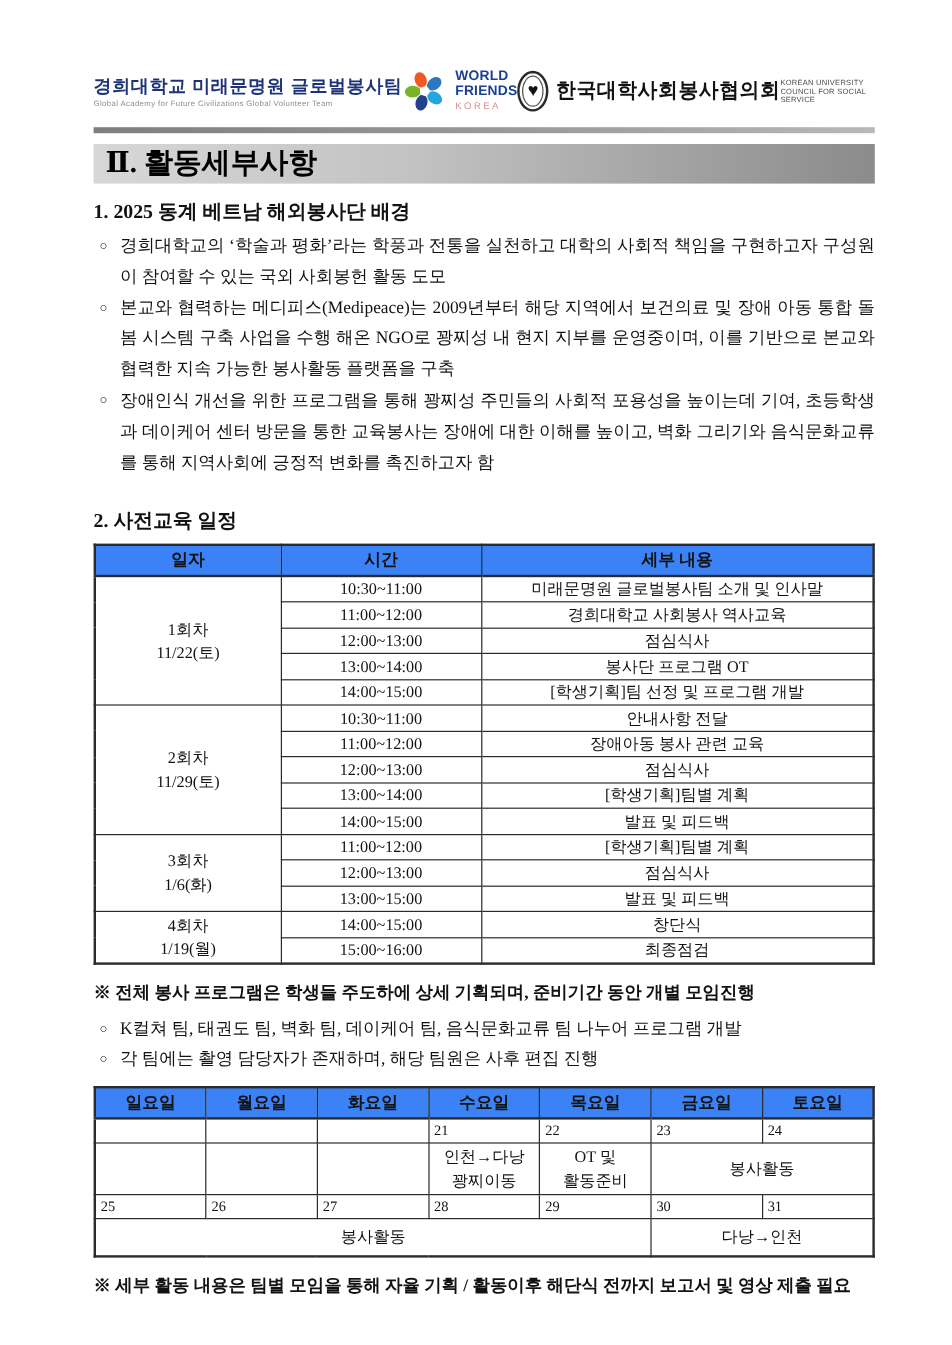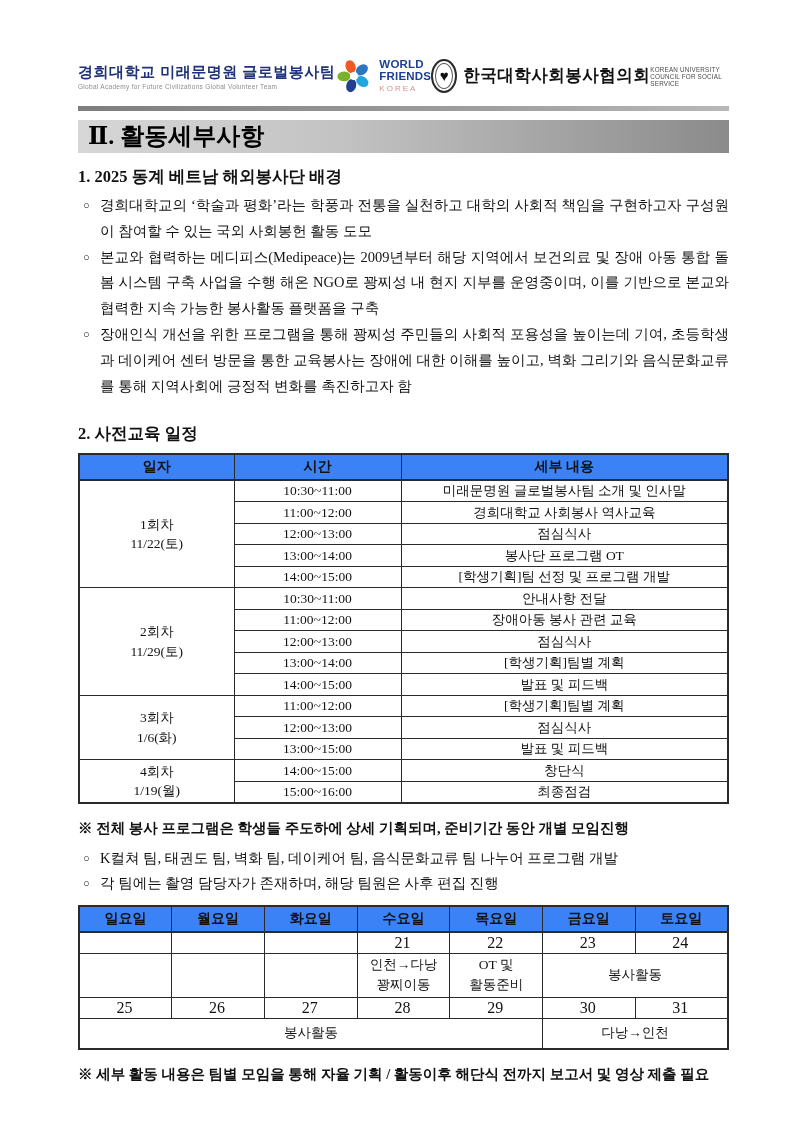--- a/index.html
+++ b/index.html
@@ -70,21 +70,21 @@
   .edu-table td { height:21.5px; }
   .edu-table tr.group-start td { border-top:1.5px solid #2b2b2b; }
   .edu-table .date-cell { white-space:pre-line; line-height:1.45; }
 
   
   .note-bold { font-weight:bold; font-size:14.5px; margin-top:12px; line-height:1.7; }
   .sec3-gap { margin-top:26px; }
 
   
   .cal-table { margin-top:8px; table-layout:fixed;padding-left:20px; }
-  .cal-table .cal-date { height:20px; text-align:center; padding-right:6px; font-size:16px;margin-top:32px; }
+  .cal-table .cal-date { height:20px; text-align:left; padding-right:6px; font-size:12px;margin-top:32px; }
   .cal-table .cal-event { height:41px; white-space:pre-line; line-height:1.5; }
   .cal-table .cal-event2 { height:31px; }
 </style>
 </head>
 <body>
 
 <div class="page">
 
   <div class="header-row">
     <div class="logo-left">

